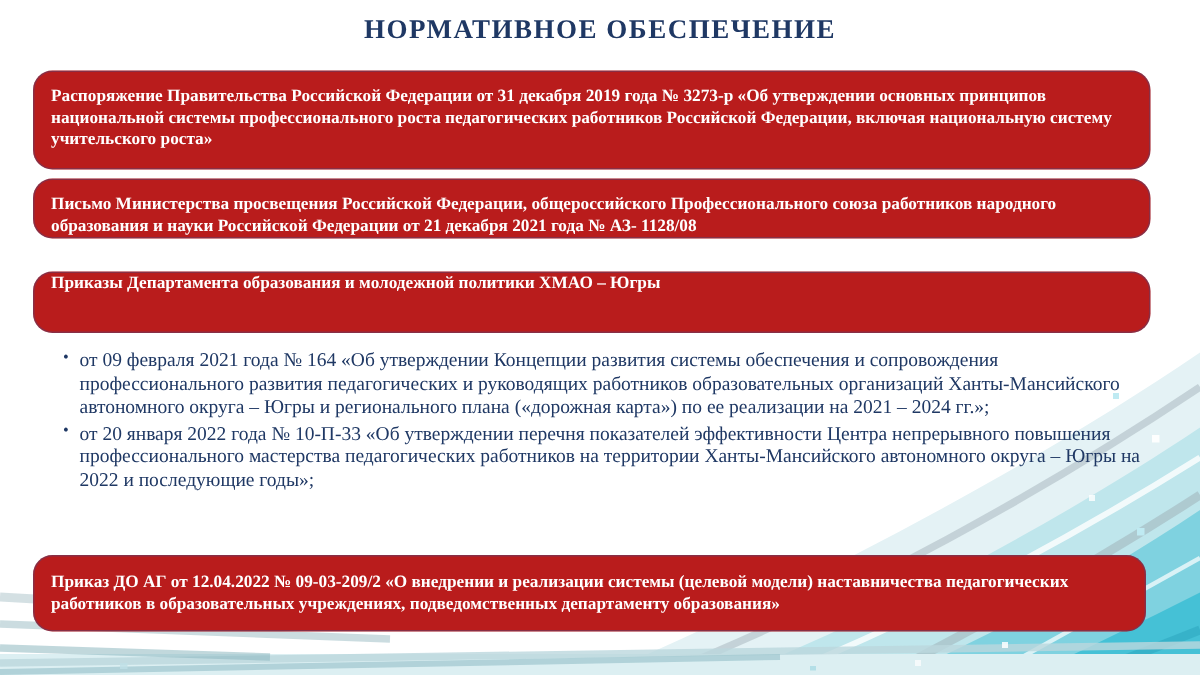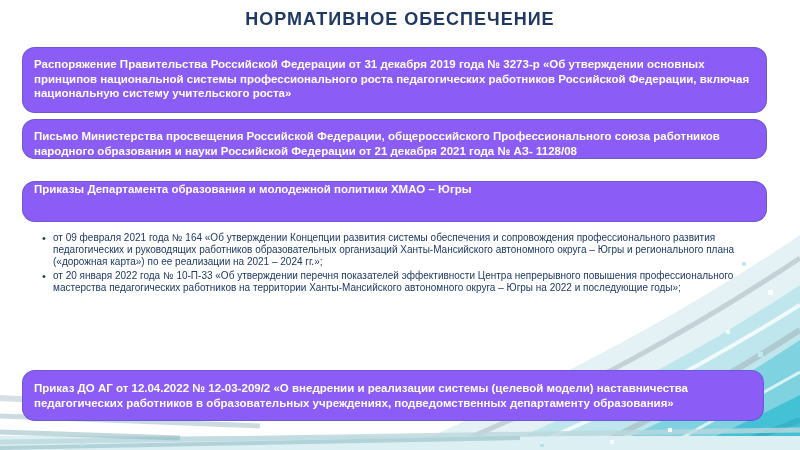--- a/index.html
+++ b/index.html
@@ -2,21 +2,21 @@
 <html><head>
 <meta charset="utf-8">
 <style>
   html, body { margin: 0; padding: 0; background: #ffffff; }
   .slide {
     position: relative;
     width: 800px;
     height: 450px;
     background: #ffffff;
     overflow: hidden;
-    font-family: Liberation Sans, sans-serif;
+    font-family: Liberation Serif, serif;
   }
   .decor {
     position: absolute;
     left: 0; top: 0;
     width: 800px; height: 450px;
     z-index: 0;
   }
   .content { position: relative; z-index: 1; }
   .slide-title {
     position: absolute;
@@ -26,21 +26,21 @@
     text-align: center;
     font-size: 18px;
     font-weight: bold;
     letter-spacing: 1px;
     color: #1f3864;
     margin: 0;
   }
   .bluebox {
     position: absolute;
     left: 22px;
-    background: #8b5cf6;
+    background: #b91c1c;
     border-radius: 13px;
     color: #ffffff;
     font-weight: bold;
     font-size: 11.5px;
     line-height: 1.28;
     padding: 10px 12px;
     box-sizing: border-box;
     box-shadow: 0 0 0 1px rgba(47,84,150,0.35) inset;
   }
   .box-1 { top: 47px;  width: 745px; height: 66px; }
@@ -49,21 +49,21 @@
   .box-4 { top: 370px; width: 742px; height: 51px; padding-top: 11px; }
   .orders {
     position: absolute;
     left: 42px;
     top: 232px;
     width: 722px;
     margin: 0;
     padding: 0;
     list-style: none;
     color: #1f3864;
-    font-size: 10px;
+    font-size: 13px;
     line-height: 1.2;
   }
   .orders li {
     position: relative;
     padding-left: 11px;
     margin-bottom: 2px;
   }
   .orders li::before {
     content: "\2022";
     position: absolute;
@@ -130,17 +130,17 @@
     <ul class="orders">
       <li>
         <span>от 09 февраля 2021 года № 164 «Об утверждении Концепции развития системы обеспечения и сопровождения профессионального развития педагогических и руководящих работников образовательных организаций Ханты-Мансийского автономного округа – Югры и регионального плана («дорожная карта») по ее реализации на 2021 – 2024 гг.»;</span>
       </li>
       <li>
         <span>от 20 января 2022 года № 10-П-33 «Об утверждении перечня показателей эффективности Центра непрерывного повышения профессионального мастерства педагогических работников на территории Ханты-Мансийского автономного округа – Югры на 2022 и последующие годы»;</span>
       </li>
     </ul>
 
     <div class="bluebox box-4">
-      <span>Приказ ДО АГ от 12.04.2022 № 12-03-209/2 «О внедрении и реализации системы (целевой модели) наставничества педагогических работников в образовательных  учреждениях, подведомственных департаменту образования»</span>
+      <span>Приказ ДО АГ от 12.04.2022 № 09-03-209/2 «О внедрении и реализации системы (целевой модели) наставничества педагогических работников в образовательных  учреждениях, подведомственных департаменту образования»</span>
     </div>
 
   </div>
 </div>
 
 </body></html>

